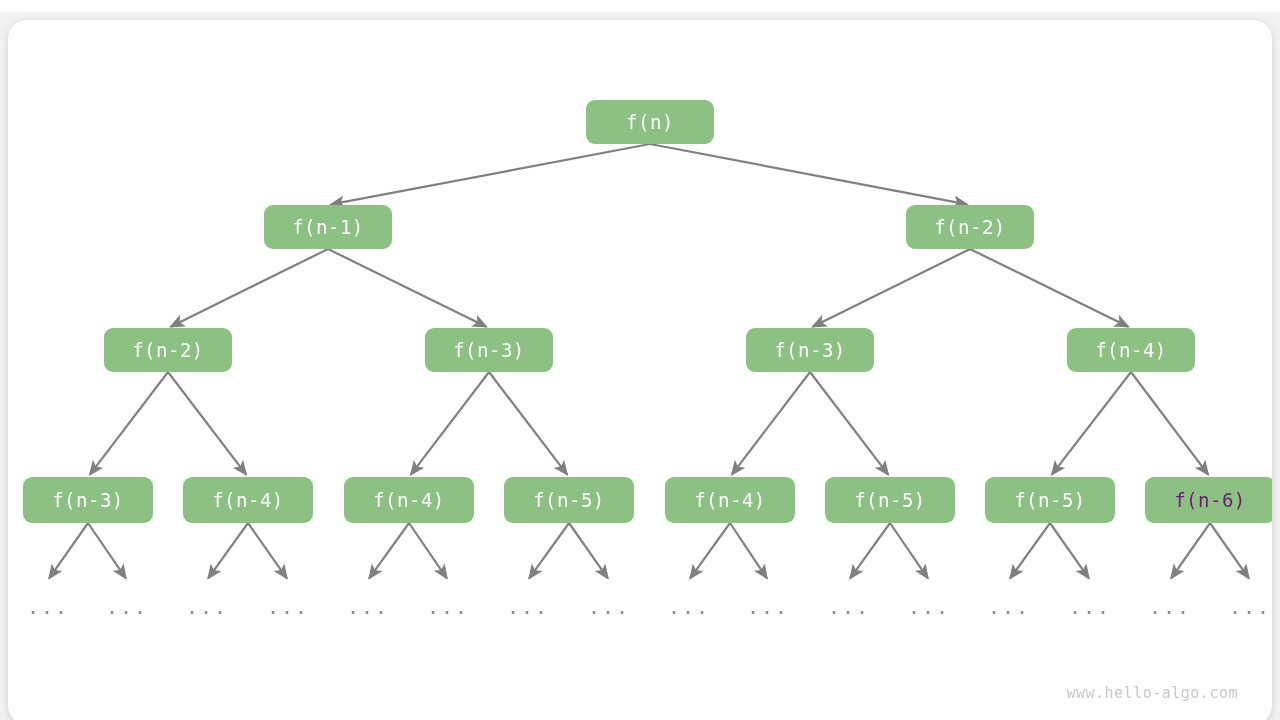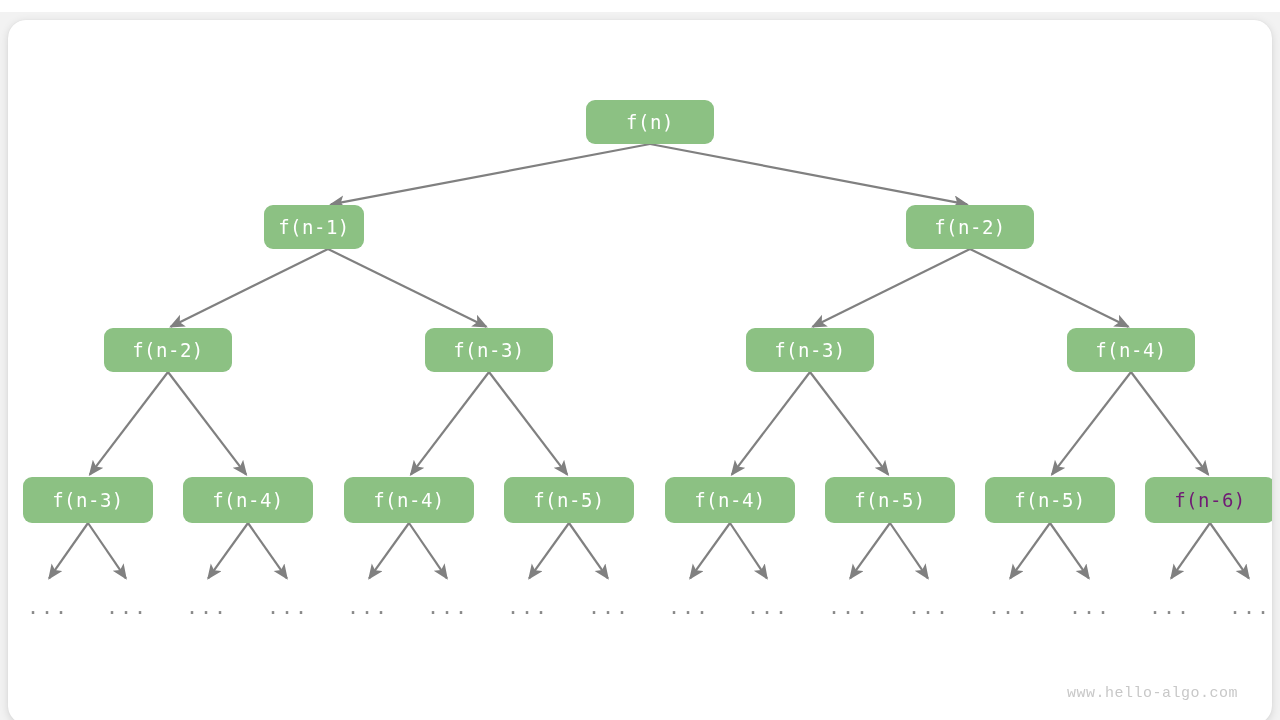--- a/index.html
+++ b/index.html
@@ -120,21 +120,21 @@
           <line x1="1042" y1="503" x2="1080.851148501807" y2="558.3628866150751" stroke="#808080" stroke-width="2.2" marker-end="url(#arrowhead)"></line>
           <line x1="1202" y1="503" x2="1163.148851498193" y2="558.3628866150751" stroke="#808080" stroke-width="2.2" marker-end="url(#arrowhead)"></line>
           <line x1="1202" y1="503" x2="1240.851148501807" y2="558.3628866150751" stroke="#808080" stroke-width="2.2" marker-end="url(#arrowhead)"></line>
         </g>
     </svg>
 
     <div id="nodes-layer">
         <div class="node" style="left: 578px; top: 80px; width: 128px; height: 44px; background: rgb(140, 193, 131); color: rgb(255, 255, 255);">
           <span>f(n)</span>
         </div>
-        <div class="node" style="left: 256px; top: 185px; width: 100px; height: 44px; background: rgb(140, 193, 131); color: rgb(255, 255, 255);">
+        <div class="node" style="left: 256px; top: 185px; width: 128px; height: 44px; background: rgb(140, 193, 131); color: rgb(255, 255, 255);">
           <span>f(n-1)</span>
         </div>
         <div class="node" style="left: 898px; top: 185px; width: 128px; height: 44px; background: rgb(140, 193, 131); color: rgb(255, 255, 255);">
           <span>f(n-2)</span>
         </div>
         <div class="node" style="left: 96px; top: 308px; width: 128px; height: 44px; background: rgb(140, 193, 131); color: rgb(255, 255, 255);">
           <span>f(n-2)</span>
         </div>
         <div class="node" style="left: 417px; top: 308px; width: 128px; height: 44px; background: rgb(140, 193, 131); color: rgb(255, 255, 255);">
           <span>f(n-3)</span>
@@ -182,15 +182,15 @@
         <div class="ellipsis" style="left: 681px; top: 587px; color: rgb(138, 138, 138);">...</div>
         <div class="ellipsis" style="left: 760px; top: 587px; color: rgb(138, 138, 138);">...</div>
         <div class="ellipsis" style="left: 841px; top: 587px; color: rgb(138, 138, 138);">...</div>
         <div class="ellipsis" style="left: 921px; top: 587px; color: rgb(138, 138, 138);">...</div>
         <div class="ellipsis" style="left: 1001px; top: 587px; color: rgb(138, 138, 138);">...</div>
         <div class="ellipsis" style="left: 1082px; top: 587px; color: rgb(138, 138, 138);">...</div>
         <div class="ellipsis" style="left: 1162px; top: 587px; color: rgb(138, 138, 138);">...</div>
         <div class="ellipsis" style="left: 1242px; top: 587px; color: rgb(138, 138, 138);">...</div>
       </div>
 
-    <div id="watermark" style="color: rgb(200, 200, 200); font-family: Liberation Mono, monospace;">www.hello-algo.com</div>
+    <div id="watermark" style="color: rgb(200, 200, 200);">www.hello-algo.com</div>
   </div>
 </div>
 
 </body></html>

